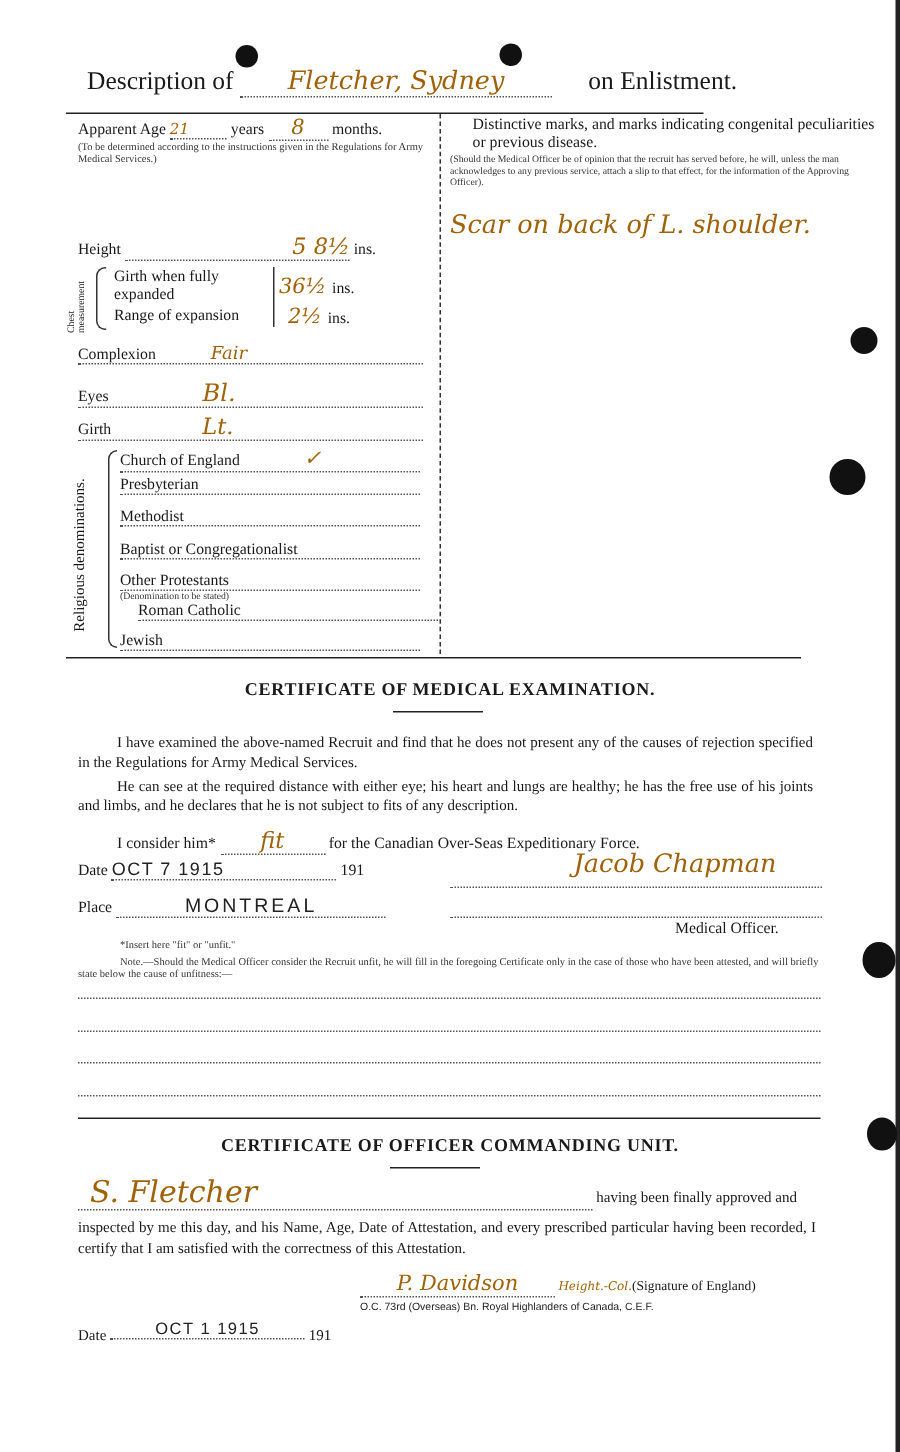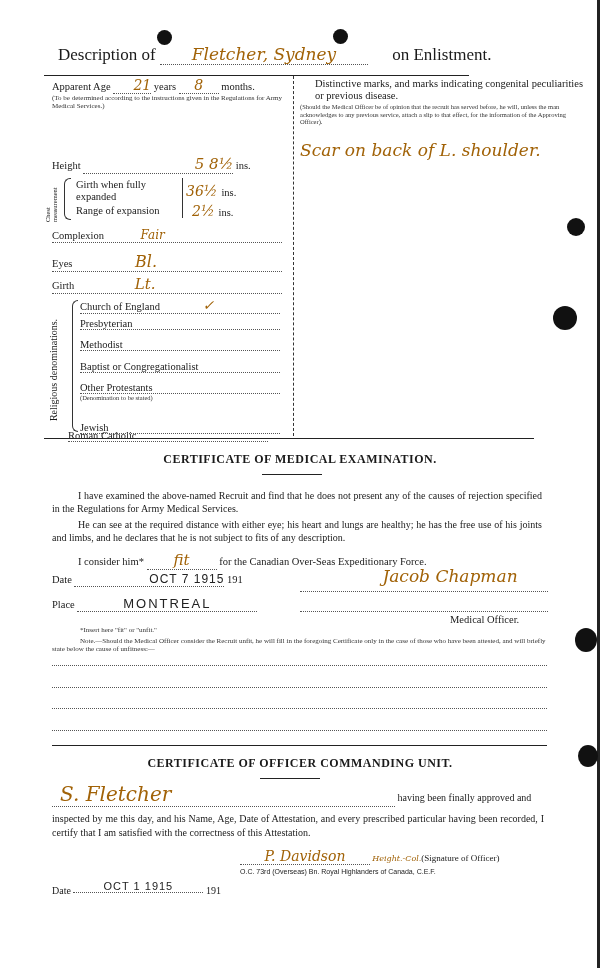--- a/index.html
+++ b/index.html
@@ -31,21 +31,21 @@
   <span>Description of</span>
   <span class="hw dots" style="display:inline-block;width:208px;text-align:center;font-size:17px;">Fletcher, Sydney</span>
   <span style="margin-left:20px;">on Enlistment.</span>
 </div>
 <div class="rule" style="left:44px;top:75px;width:425px;"></div>
 
 <div class="abs" style="left:293px;top:76px;width:1px;height:360px;border-left:1px dashed #333;"></div>
 
 <div class="abs lbl" style="left:52px;top:77px;width:232px;">
   <span>Apparent Age</span>
-  <span class="hw dots" style="display:inline-block;width:38px;text-align:right;font-size:14px;">21</span>
+  <span class="hw dots" style="display:inline-block;width:38px;text-align:left;font-size:10px;">21</span>
   <span>years</span>
   <span class="hw dots" style="display:inline-block;width:40px;text-align:center;font-size:14px;">8</span>
   <span>months.</span>
 </div>
 <div class="abs small" style="left:52px;top:94px;width:232px;">(To be determined according to the instructions given in the Regulations for Army Medical Services.)</div>
 
 <div class="abs" style="left:300px;top:78px;width:270px;font-size:10.5px;line-height:12px;margin-left:15px;">Distinctive marks, and marks indicating congenital peculiarities or previous disease.</div>
 <div class="abs small" style="left:300px;top:103px;width:270px;font-size:6.5px;line-height:7.5px;">(Should the Medical Officer be of opinion that the recruit has served before, he will, unless the man acknowledges to any previous service, attach a slip to that effect, for the information of the Approving Officer).</div>
 <div class="abs hw" style="left:300px;top:138px;width:270px;font-size:17px;line-height:24px;">Scar on back of L. shoulder.</div>
 
@@ -95,21 +95,21 @@
 <div class="abs lbl dots" style="left:80px;top:339px;width:200px;">
   <span>Methodist</span>
 </div>
 <div class="abs lbl dots" style="left:80px;top:361px;width:200px;">
   <span>Baptist or Congregationalist</span>
 </div>
 <div class="abs lbl dots" style="left:80px;top:382px;width:200px;">
   <span>Other Protestants</span>
 </div>
 <div class="abs small" style="left:80px;top:394px;width:200px;font-size:6.5px;">(Denomination to be stated)</div>
-<div class="abs lbl dots" style="left:68px;top:402px;width:200px;margin-top:28px;">
+<div class="abs lbl dots" style="left:92px;top:402px;width:200px;">
   <span>Roman Catholic</span>
 </div>
 <div class="abs lbl dots" style="left:80px;top:422px;width:200px;">
   <span>Jewish</span>
 </div>
 <div class="rule" style="left:44px;top:438px;width:490px;"></div>
 
 <div class="abs" style="left:0;top:452px;width:600px;text-align:center;font-size:12px;font-weight:bold;letter-spacing:0.5px;">CERTIFICATE OF MEDICAL EXAMINATION.</div>
 <div class="rule" style="left:262px;top:474px;width:60px;"></div>
 <div class="abs" style="left:52px;top:489px;width:490px;font-size:10px;line-height:13px;text-align:justify;text-indent:26px;">
@@ -120,21 +120,21 @@
 </div>
 
 <div class="abs lbl" style="left:78px;top:551px;width:480px;">
   <span>I consider him*</span>
   <span class="hw dots" style="display:inline-block;width:70px;text-align:center;font-size:15px;">fit</span>
   <span>for the Canadian Over-Seas Expeditionary Force.</span>
 </div>
 
 <div class="abs lbl" style="left:52px;top:572px;width:240px;">
   <span>Date</span>
-  <span class="stamp dots" style="display:inline-block;width:150px;text-align:right;font-size:12px;font-weight:normal;">OCT 7 1915</span>
+  <span class="stamp dots" style="display:inline-block;width:150px;text-align:left;font-size:12px;font-weight:normal;">OCT 7 1915</span>
   <span>191</span>
 </div>
 <div class="abs hw" style="left:350px;top:566px;width:200px;text-align:center;font-size:17px;">Jacob Chapman</div>
 <div class="abs dots" style="left:300px;top:590px;width:248px;height:1px;"></div>
 
 <div class="abs lbl" style="left:52px;top:596px;width:240px;">
   <span>Place</span>
   <span class="stamp dots" style="display:inline-block;width:180px;text-align:center;font-size:13px;font-weight:normal;letter-spacing:2px;">MONTREAL</span>
 </div>
 <div class="abs dots" style="left:300px;top:610px;width:248px;height:1px;"></div>
@@ -151,21 +151,21 @@
 <div class="abs" style="left:0;top:756px;width:600px;text-align:center;font-size:12px;font-weight:bold;letter-spacing:0.5px;">CERTIFICATE OF OFFICER COMMANDING UNIT.</div>
 <div class="rule" style="left:260px;top:778px;width:60px;"></div>
 <div class="abs" style="left:52px;top:782px;width:495px;font-size:10px;">
   <span class="hw dots" style="display:inline-block;width:335px;font-size:20px;padding-left:8px;">S. Fletcher</span>
   <span>having been finally approved and</span>
 </div>
 <div class="abs" style="left:52px;top:812px;width:492px;font-size:10px;line-height:13.5px;text-align:justify;">inspected by me this day, and his Name, Age, Date of Attestation, and every prescribed particular having been recorded, I certify that I am satisfied with the correctness of this Attestation.</div>
 
 <div class="abs" style="left:240px;top:848px;width:330px;font-size:9px;">
   <span class="hw dots" style="display:inline-block;width:130px;text-align:center;font-size:14px;">P. Davidson</span>
-  <span class="hw" style="font-size:8px;">Height.-Col.</span><span>(Signature of Officer)</span>
+  <span class="hw" style="font-size:8px;">Height.-Col.</span><span>(Signature of England)</span>
 </div>
 <div class="abs" style="left:240px;top:868px;width:330px;font-family:'Liberation Sans','DejaVu Sans',sans-serif;font-size:7px;color:#222;">O.C. 73rd (Overseas) Bn. Royal Highlanders of Canada, C.E.F.</div>
 
 <div class="abs" style="left:52px;top:880px;width:240px;font-size:10px;">
   <span>Date</span>
   <span class="stamp dots" style="display:inline-block;width:130px;text-align:center;font-size:11px;font-weight:normal;vertical-align:4px;">OCT 1 1915</span>
   <span>191</span>
 </div>
 
 </body></html>

